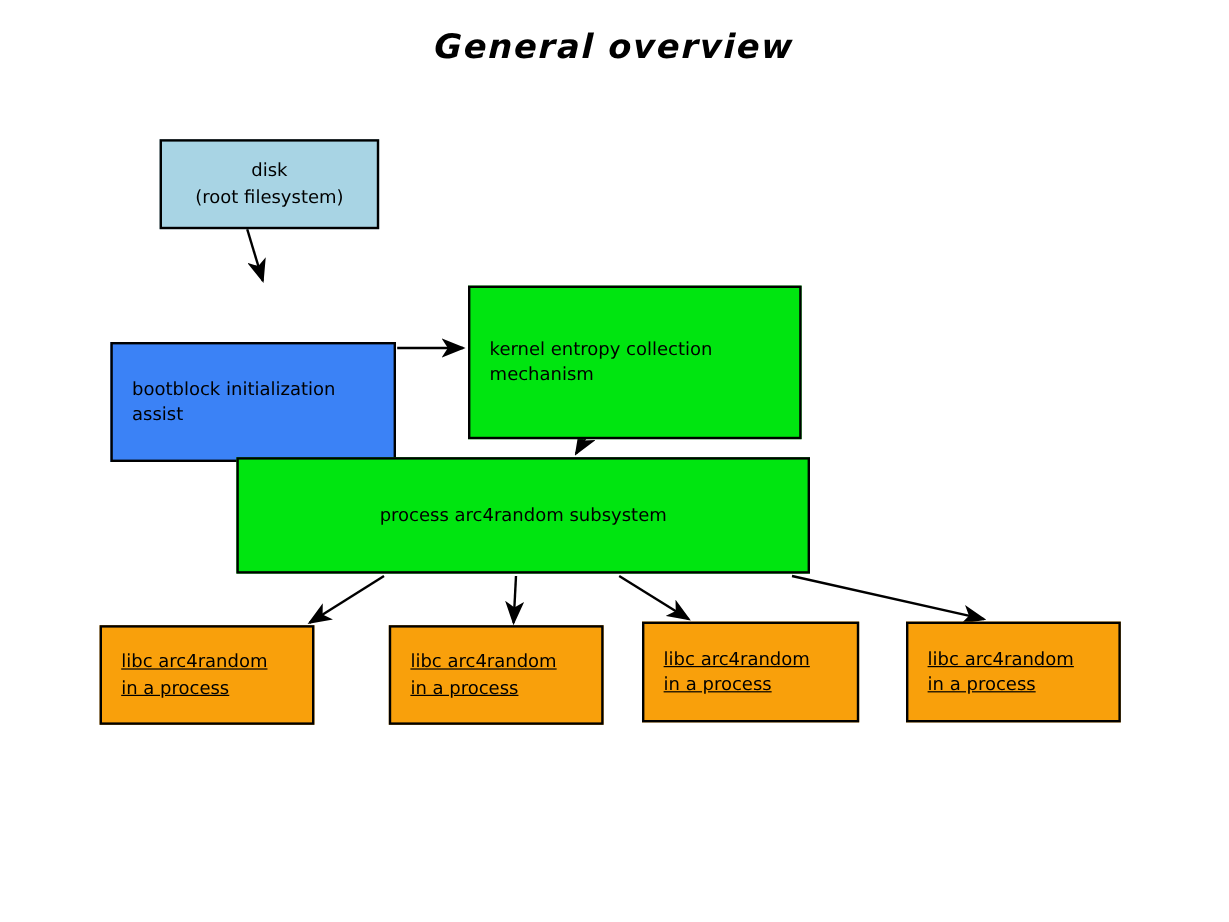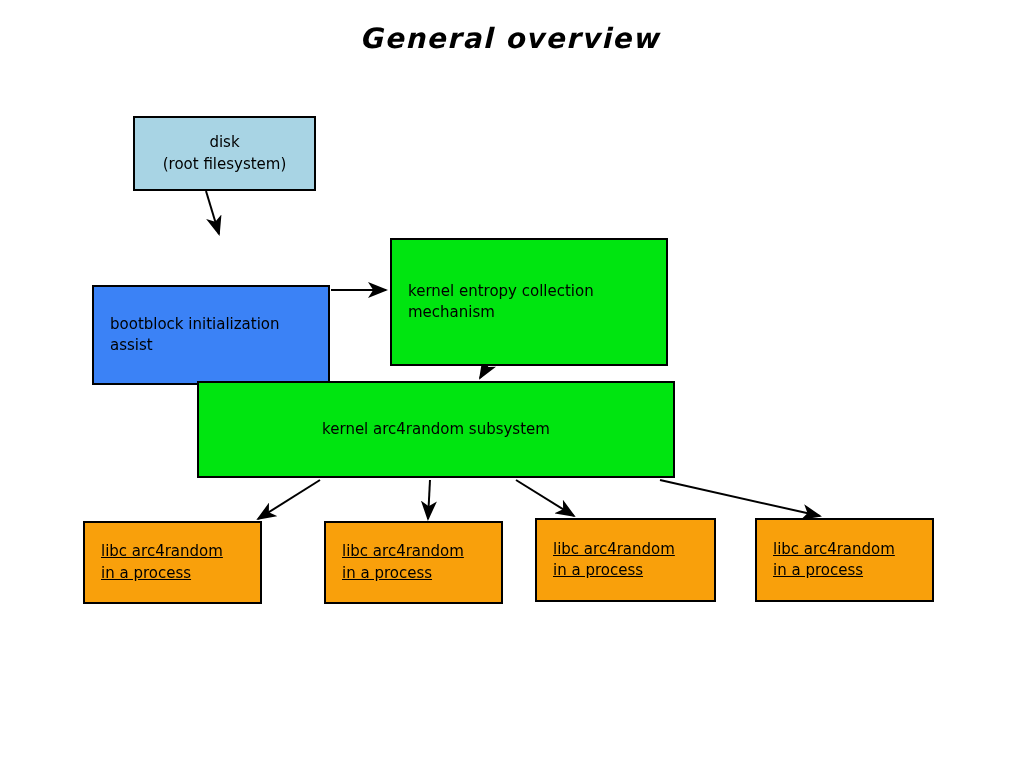--- a/index.html
+++ b/index.html
@@ -88,21 +88,21 @@
       </g>
   </svg>
 
   <div id="node-layer">
       <div class="node blue center-text" style="left: 133px; top: 116px; width: 183px; height: 75px; background: rgb(168, 212, 228);"><span>disk
 (root filesystem)</span></div>
       <div class="node blue left-text" style="left: 92px; top: 237px; width: 238px; height: 100px; background: #3b82f6; margin-top: 48px;"><span>bootblock initialization
 assist</span></div>
       <div class="node green left-text" style="left: 390px; top: 238px; width: 278px; height: 128px; background: rgb(0, 229, 16);"><span>kernel entropy collection
 mechanism</span></div>
-      <div class="node green center-text" style="left: 197px; top: 381px; width: 478px; height: 97px; background: rgb(0, 229, 16);"><span>kernel arc4random subsystem</span></div>
+      <div class="node green center-text" style="left: 197px; top: 381px; width: 478px; height: 97px; background: rgb(0, 229, 16);"><span>process arc4random subsystem</span></div>
       <div class="node orange left-text" style="left: 83px; top: 521px; width: 179px; height: 83px; background: rgb(249, 160, 11);"><span>libc arc4random
 in a process</span></div>
       <div class="node orange left-text" style="left: 324px; top: 521px; width: 179px; height: 83px; background: rgb(249, 160, 11);"><span>libc arc4random
 in a process</span></div>
       <div class="node orange left-text" style="left: 535px; top: 518px; width: 181px; height: 84px; background: rgb(249, 160, 11);"><span>libc arc4random
 in a process</span></div>
       <div class="node orange left-text" style="left: 755px; top: 518px; width: 179px; height: 84px; background: rgb(249, 160, 11);"><span>libc arc4random
 in a process</span></div>
     </div>
 

